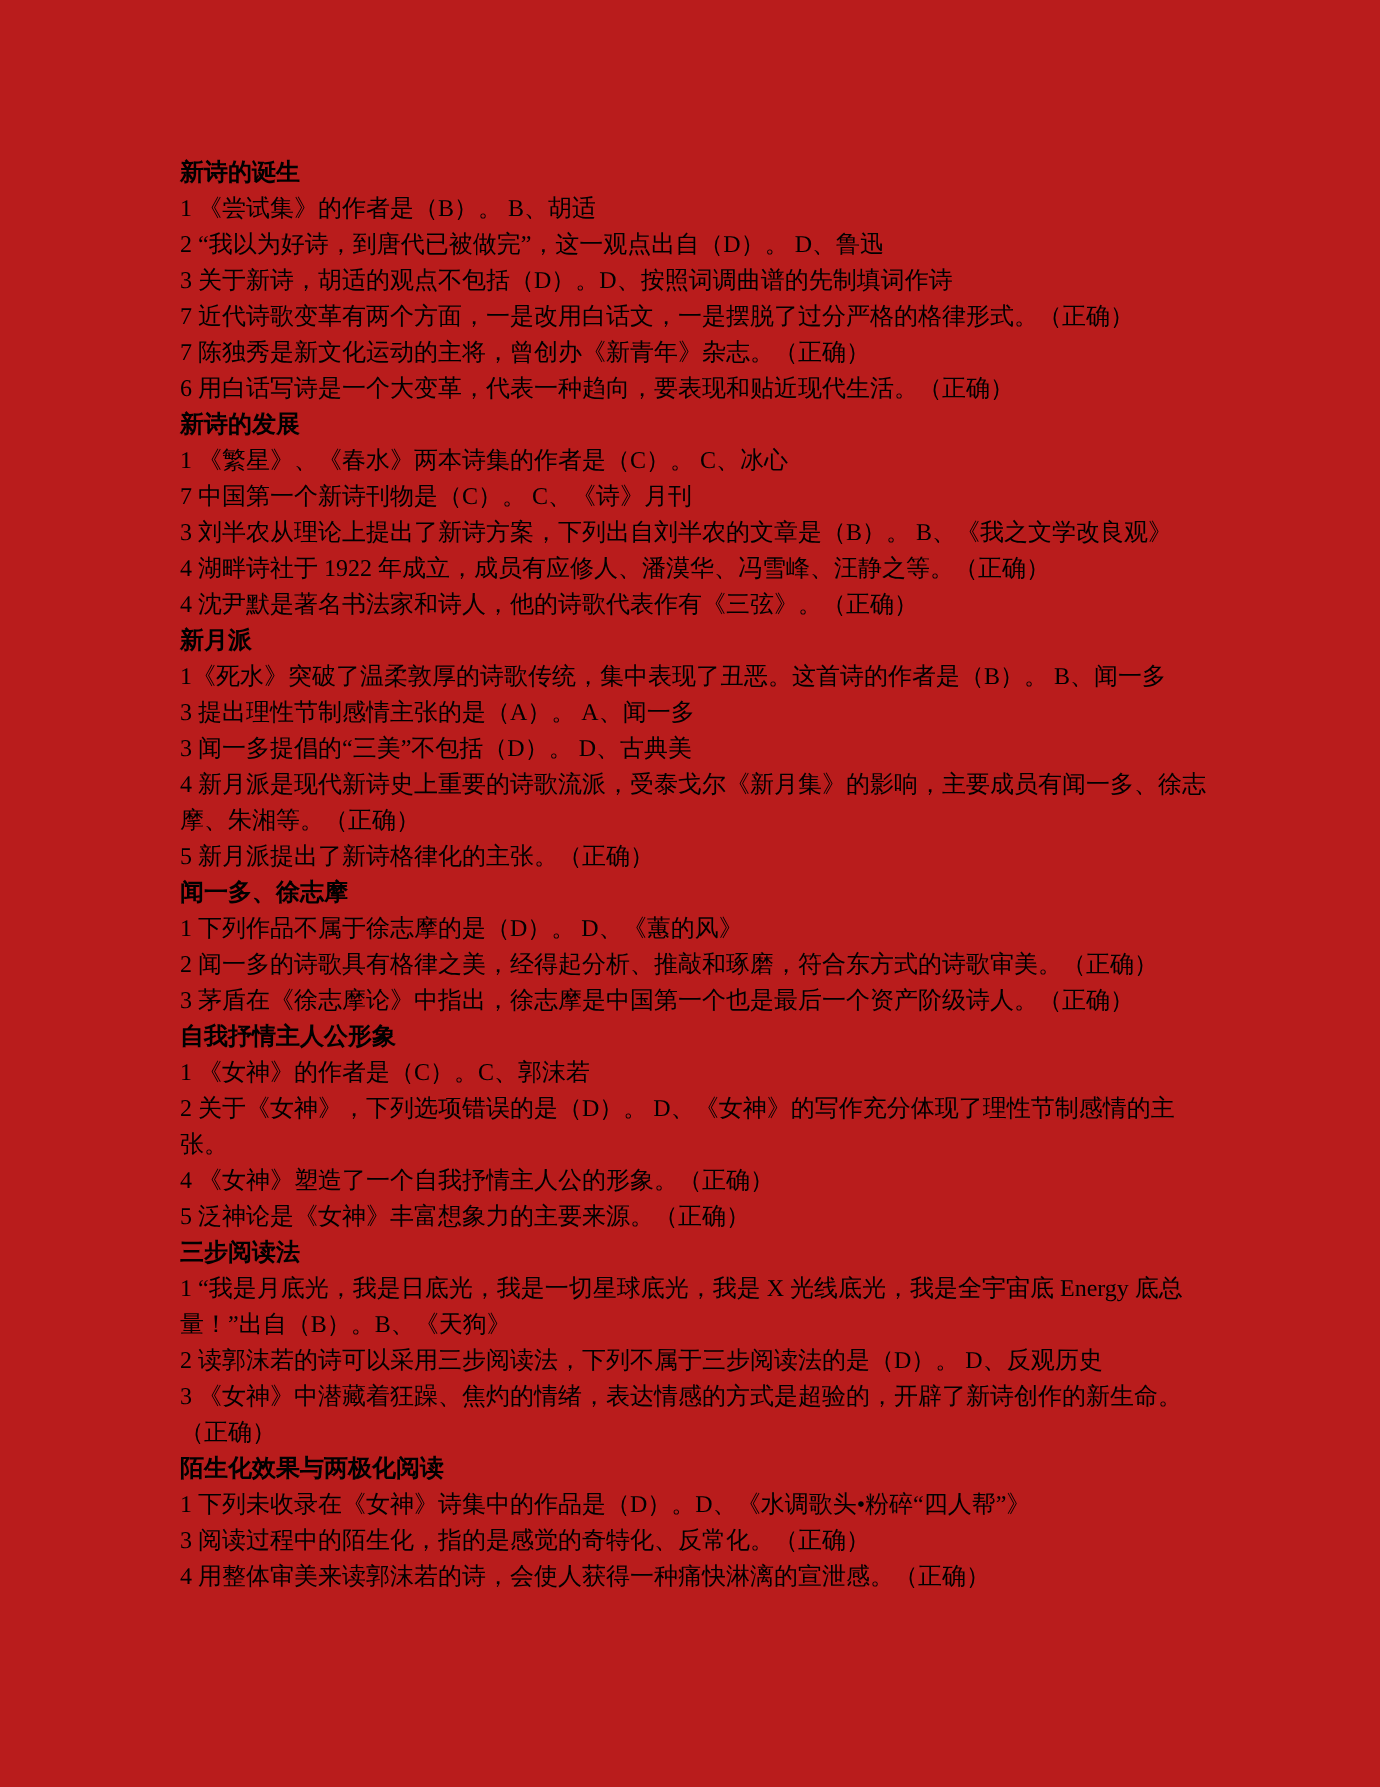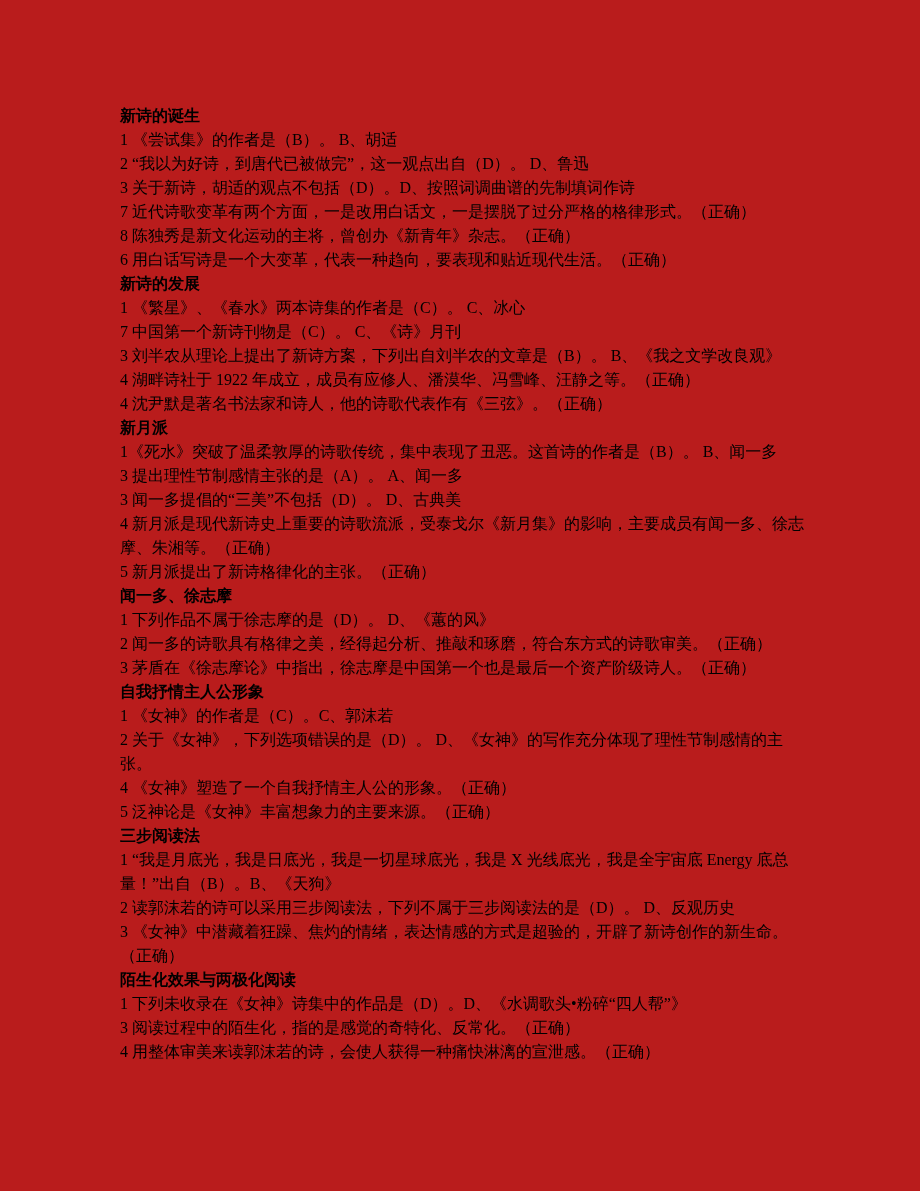--- a/index.html
+++ b/index.html
@@ -41,21 +41,21 @@
 <body>
 
 <div class="page">
   <div class="content">
 
   <p class="heading">新诗的诞生</p>
       <p class="line">1 《尝试集》的作者是（B）。  B、胡适</p>
       <p class="line">2 “我以为好诗，到唐代已被做完”，这一观点出自（D）。  D、鲁迅</p>
       <p class="line">3 关于新诗，胡适的观点不包括（D）。D、按照词调曲谱的先制填词作诗</p>
       <p class="line">7 近代诗歌变革有两个方面，一是改用白话文，一是摆脱了过分严格的格律形式。（正确）</p>
-      <p class="line">8 陈独秀是新文化运动的主将，曾创办《新青年》杂志。（正确）</p>
+      <p class="line">7 陈独秀是新文化运动的主将，曾创办《新青年》杂志。（正确）</p>
       <p class="line">6 用白话写诗是一个大变革，代表一种趋向，要表现和贴近现代生活。（正确）</p>
       <p class="heading">新诗的发展</p>
       <p class="line">1 《繁星》、《春水》两本诗集的作者是（C）。  C、冰心</p>
       <p class="line">7 中国第一个新诗刊物是（C）。  C、《诗》月刊</p>
       <p class="line">3 刘半农从理论上提出了新诗方案，下列出自刘半农的文章是（B）。  B、《我之文学改良观》</p>
       <p class="line">4 湖畔诗社于 1922 年成立，成员有应修人、潘漠华、冯雪峰、汪静之等。（正确）</p>
       <p class="line">4 沈尹默是著名书法家和诗人，他的诗歌代表作有《三弦》。（正确）</p>
       <p class="heading">新月派</p>
       <p class="line">1《死水》突破了温柔敦厚的诗歌传统，集中表现了丑恶。这首诗的作者是（B）。 B、闻一多</p>
       <p class="line">3 提出理性节制感情主张的是（A）。  A、闻一多</p>

